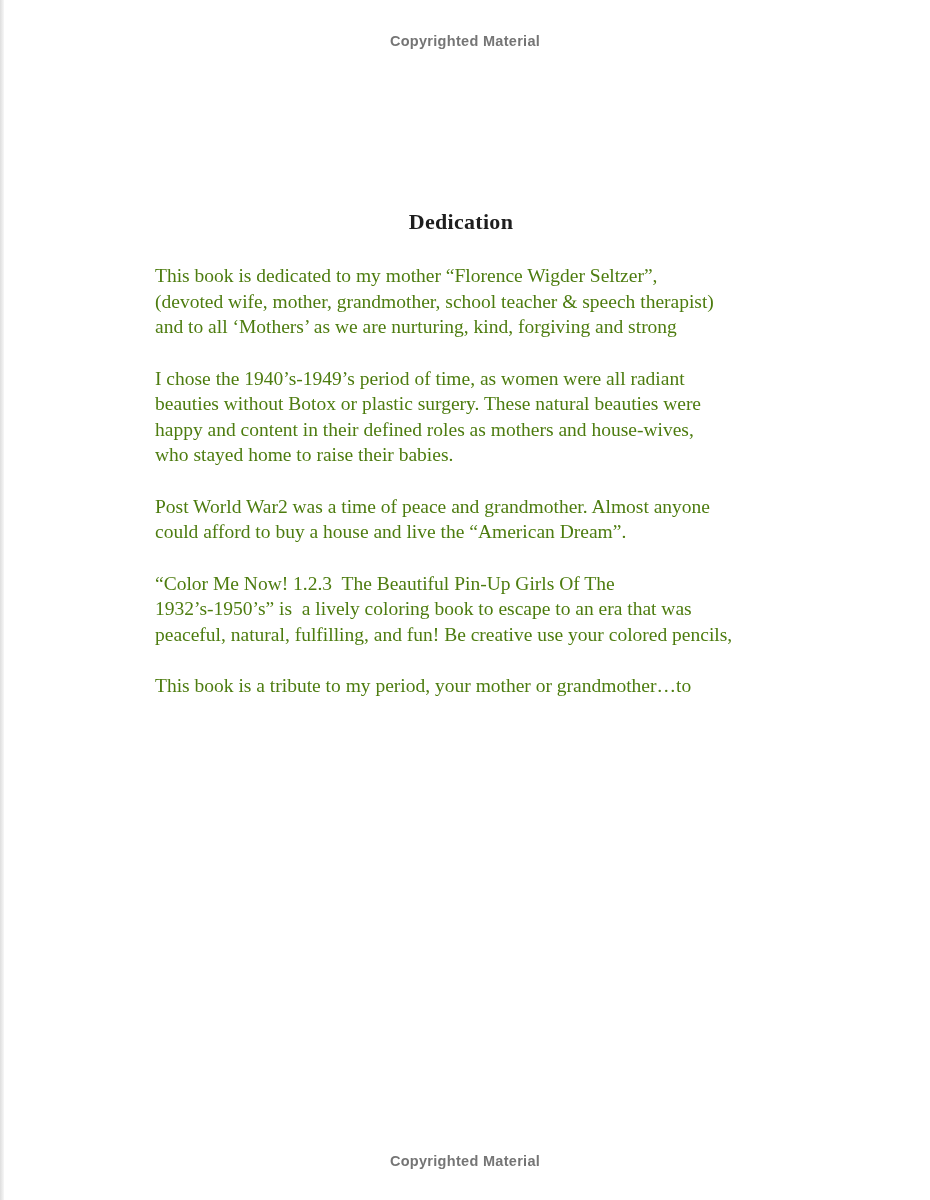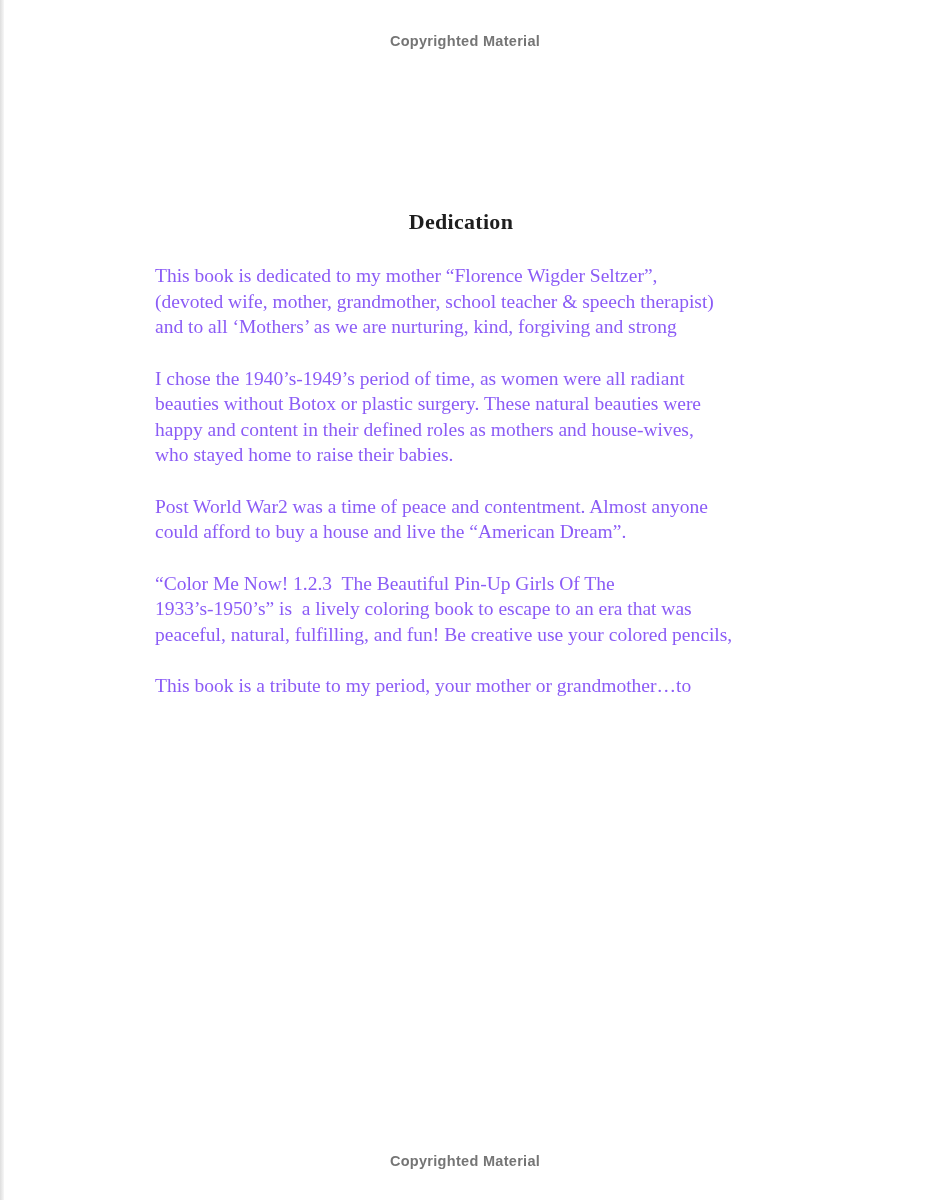--- a/index.html
+++ b/index.html
@@ -52,21 +52,21 @@
     line-height: 34px;
     margin: 0 0 24px 0;
   }
   .paragraph {
     margin: 0 0 26px 0;
   }
   .line {
     font-size: 19.5px;
     line-height: 25.5px;
     white-space: pre-wrap;
-    color: #8b5cf6;
+    color: #4d7c0f;
   }
 </style>
 </head>
 <body>
 
 <div class="page">
   <div class="scan-edge"></div>
 
   <div class="copyright-notice top">Copyrighted Material</div>
 
@@ -80,27 +80,27 @@
     </div>
 
     <div class="paragraph">
       <div class="line">I chose the 1940’s-1949’s period of time, as women were all radiant</div>
       <div class="line">beauties without Botox or plastic surgery. These natural beauties were</div>
       <div class="line">happy and content in their defined roles as mothers and house-wives,</div>
       <div class="line">who stayed home to raise their babies.</div>
     </div>
 
     <div class="paragraph">
-      <div class="line">Post World War2 was a time of peace and contentment. Almost anyone</div>
+      <div class="line">Post World War2 was a time of peace and grandmother. Almost anyone</div>
       <div class="line">could afford to buy a house and live the “American Dream”.</div>
     </div>
 
     <div class="paragraph">
       <div class="line">“Color Me Now! 1.2.3  The Beautiful Pin-Up Girls Of The</div>
-      <div class="line">1933’s-1950’s” is  a lively coloring book to escape to an era that was</div>
+      <div class="line">1932’s-1950’s” is  a lively coloring book to escape to an era that was</div>
       <div class="line">peaceful, natural, fulfilling, and fun! Be creative use your colored pencils,</div>
     </div>
 
     <div class="paragraph">
       <div class="line">This book is a tribute to my period, your mother or grandmother…to</div>
     </div>
   </div>
 
   <div class="copyright-notice bottom">Copyrighted Material</div>
 </div>

